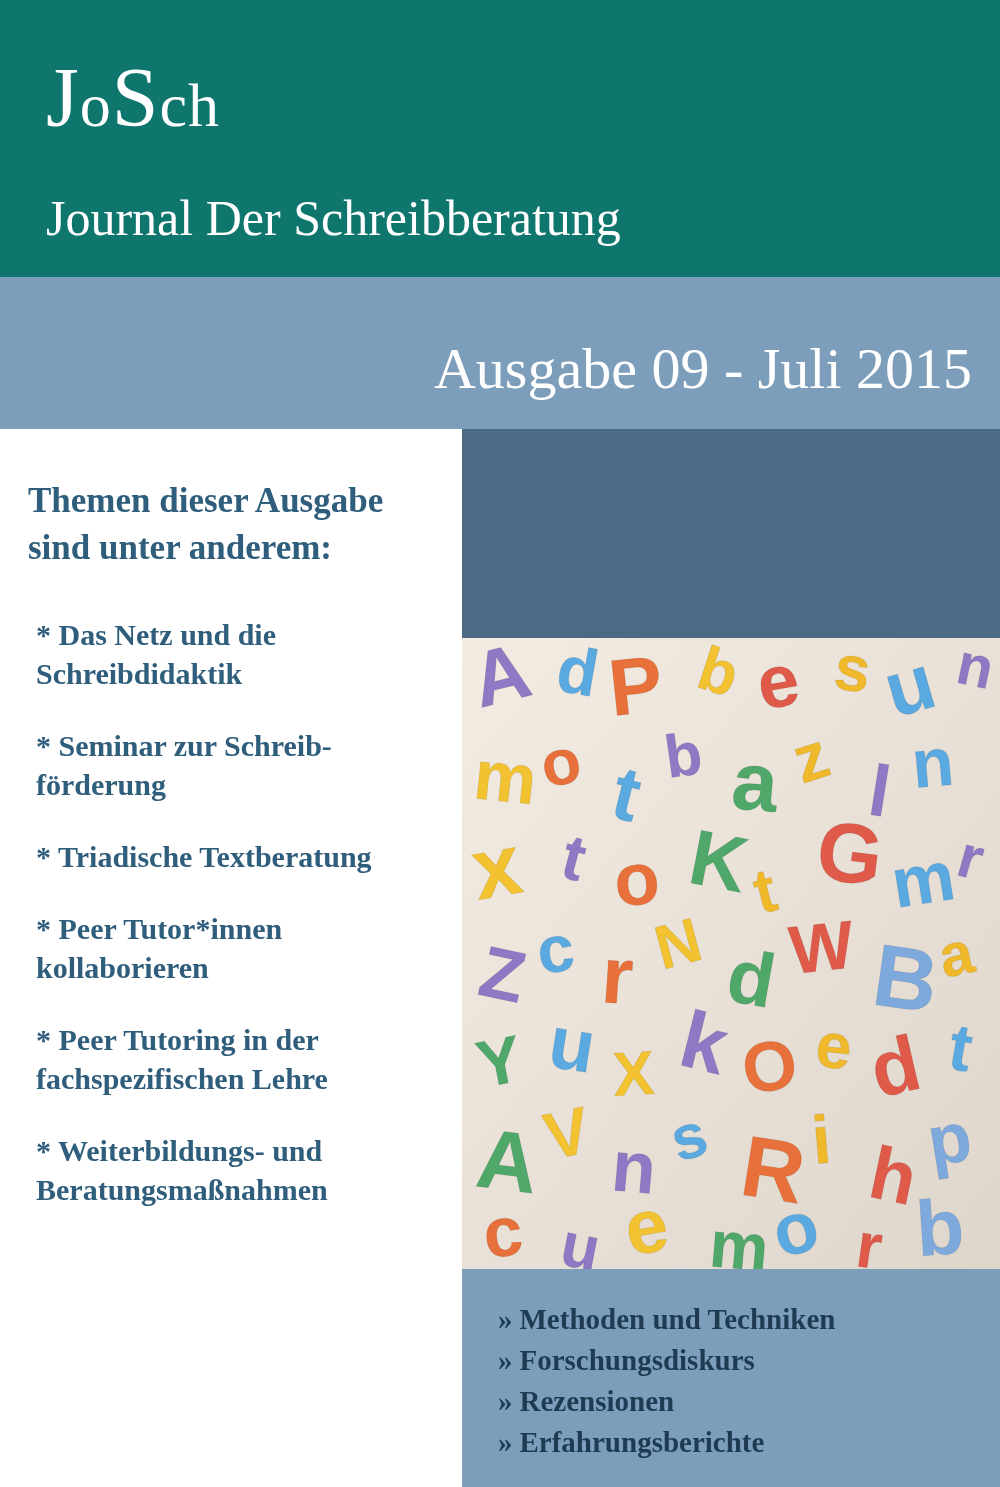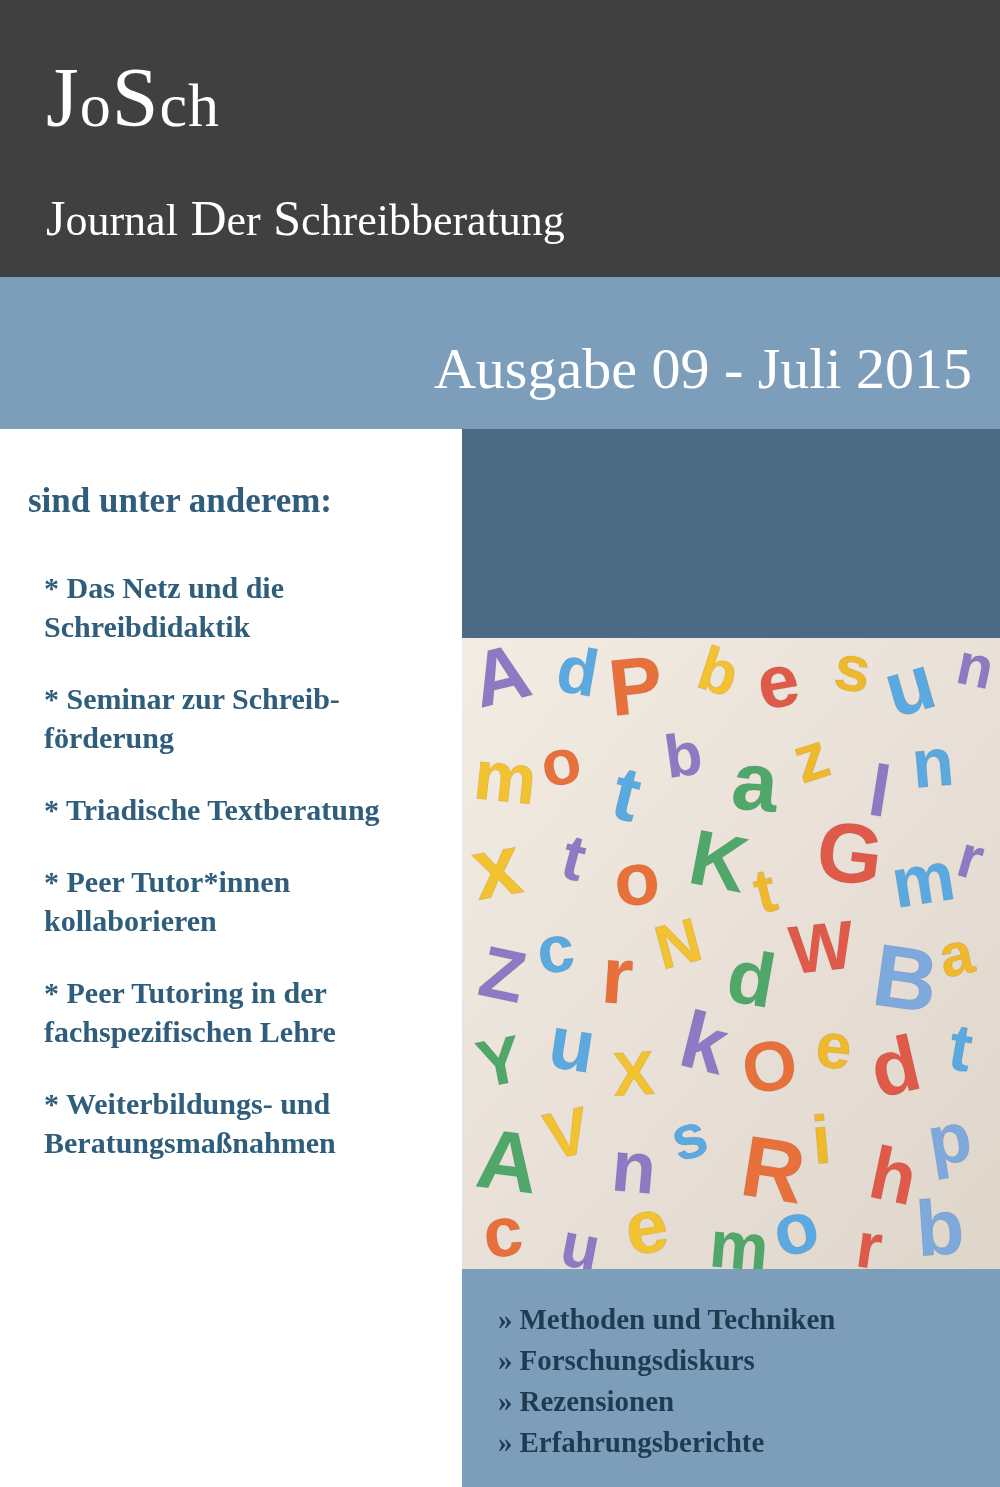--- a/index.html
+++ b/index.html
@@ -22,21 +22,21 @@
     background: #ffffff;
   }
 
   
   .masthead {
     position: absolute;
     left: 0;
     top: 0;
     width: 1000px;
     height: 277px;
-    background: #404040;
+    background: #0f766e;
   }
   .journal-title {
     position: absolute;
     left: 46px;
     top: 56px;
     color: #ffffff;
     font-size: 84px;
     line-height: 84px;
     letter-spacing: 1px;
     font-family: "Liberation Serif", serif;
@@ -52,21 +52,21 @@
     position: absolute;
     left: 46px;
     top: 190px;
     color: #ffffff;
     font-size: 50px;
     line-height: 56px;
     white-space: nowrap;
     font-family: "Liberation Serif", serif;
   }
   .journal-subtitle .cap { font-size: 50px; }
-  .journal-subtitle .small { font-size: 44px; }
+  .journal-subtitle .small { font-size: 50px; }
 
   
   .issue-band {
     position: absolute;
     left: 0;
     top: 277px;
     width: 1000px;
     height: 152px;
     background: #7d9ebb;
   }
@@ -95,21 +95,21 @@
   }
   .topics-heading {
     color: #2f5d7c;
     font-size: 35px;
     font-weight: bold;
     line-height: 47px;
     margin: 0 0 44px 0;
     font-family: "Liberation Serif", serif;
   }
   .topics-list {
-    margin: 16px;
+    margin: 8px;
     padding: 0;
     list-style: none;
   }
   .topic-item {
     color: #2f5d7c;
     font-size: 30px;
     font-weight: bold;
     line-height: 39px;
     margin-bottom: 33px;
     font-family: "Liberation Serif", serif;
@@ -173,20 +173,21 @@
       <span class="cap">J</span><span class="small">ournal</span>&nbsp;<span class="cap">D</span><span class="small">er</span>&nbsp;<span class="cap">S</span><span class="small">chreibberatung</span>
     </div>
   </div>
 
   <div class="issue-band">
     <div class="issue-label">Ausgabe 09 - Juli 2015</div>
   </div>
 
   <div class="left-col">
     <div class="topics-heading">
+      <div>Themen dieser Ausgabe</div>
       <div>sind unter anderem:</div>
     </div>
     <ul class="topics-list">
       <li class="topic-item">* Das Netz und die Schreibdidaktik</li>
       <li class="topic-item">* Seminar zur Schreib-förderung</li>
       <li class="topic-item">* Triadische Textberatung</li>
       <li class="topic-item">* Peer Tutor*innen kollaborieren</li>
       <li class="topic-item">* Peer Tutoring in der fachspezifischen Lehre</li>
       <li class="topic-item">* Weiterbildungs- und Beratungsmaßnahmen</li>
     </ul>

